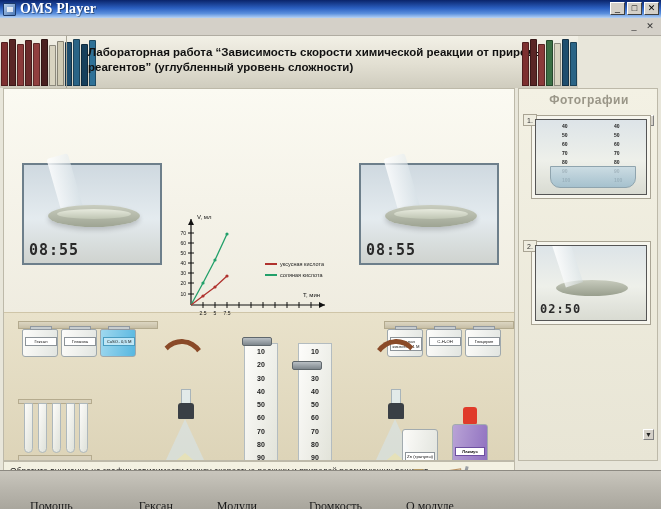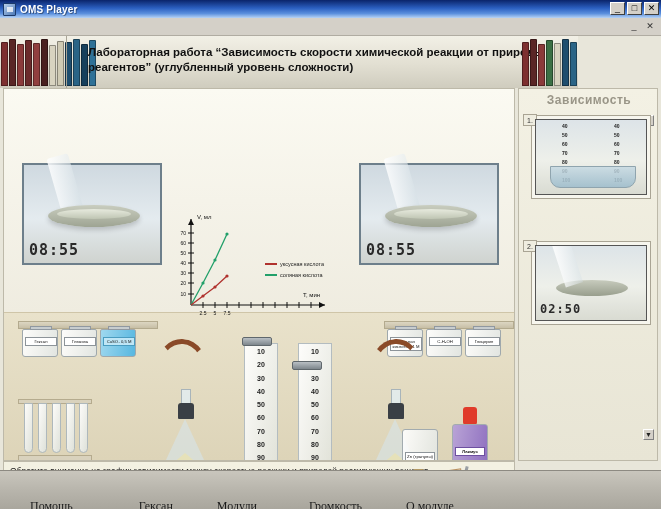--- a/index.html
+++ b/index.html
@@ -17,22 +17,23 @@
     display:flex; align-items:center; padding-left:3px;
   }
   .tb-icon{
     width:13px;height:13px;margin-right:4px;
     background:linear-gradient(135deg,#b9d0ea,#4a78b8);
     border:1px solid #1b3a6b; border-radius:1px;
     position:relative; flex:none;
   }
   .tb-icon:after{content:"";position:absolute;left:3px;top:3px;width:6px;height:5px;background:#fff;opacity:.75;}
   .tb-title{
-    color:#fff;font-size:10px;font-weight:bold;letter-spacing:.2px;
+    color:#fff;font-size:14px;font-weight:bold;letter-spacing:.2px;
     text-shadow:1px 1px 0 rgba(0,0,0,.4);
+    font-family:Liberation Serif, serif;
   }
   .tb-buttons{position:absolute;right:2px;top:2px;display:flex;gap:2px;}
   .tb-btn{
     width:15px;height:13px;background:#d4d0c8;
     border:1px solid #fff;border-right-color:#404040;border-bottom-color:#404040;
     display:flex;align-items:center;justify-content:center;
     font-size:9px;color:#000;line-height:1;font-family:"Liberation Sans",sans-serif;
   }
 
   
@@ -507,21 +508,21 @@
   </div>
 
   <div class="status">Обратите внимание на график зависимости между скоростью реакции и природой реагирующих веществ.</div>
   <div class="tools">
     <i class="tool clip"></i>
     <i class="tool note"></i>
     <i class="tool board"></i>
   </div>
 
   <div class="photos">
-    <div class="photos-title">Зависимость</div>
+    <div class="photos-title">Фотографии</div>
 
     <div class="ph-scroll">▲</div>
     <div class="ph-scroll down">▼</div>
 
     <div class="thumb t1">
       <span class="num">1.</span>
       <div class="inner">
         <div class="mini-scale" style="left:26px">
           <span>40</span>
           <span>50</span>

